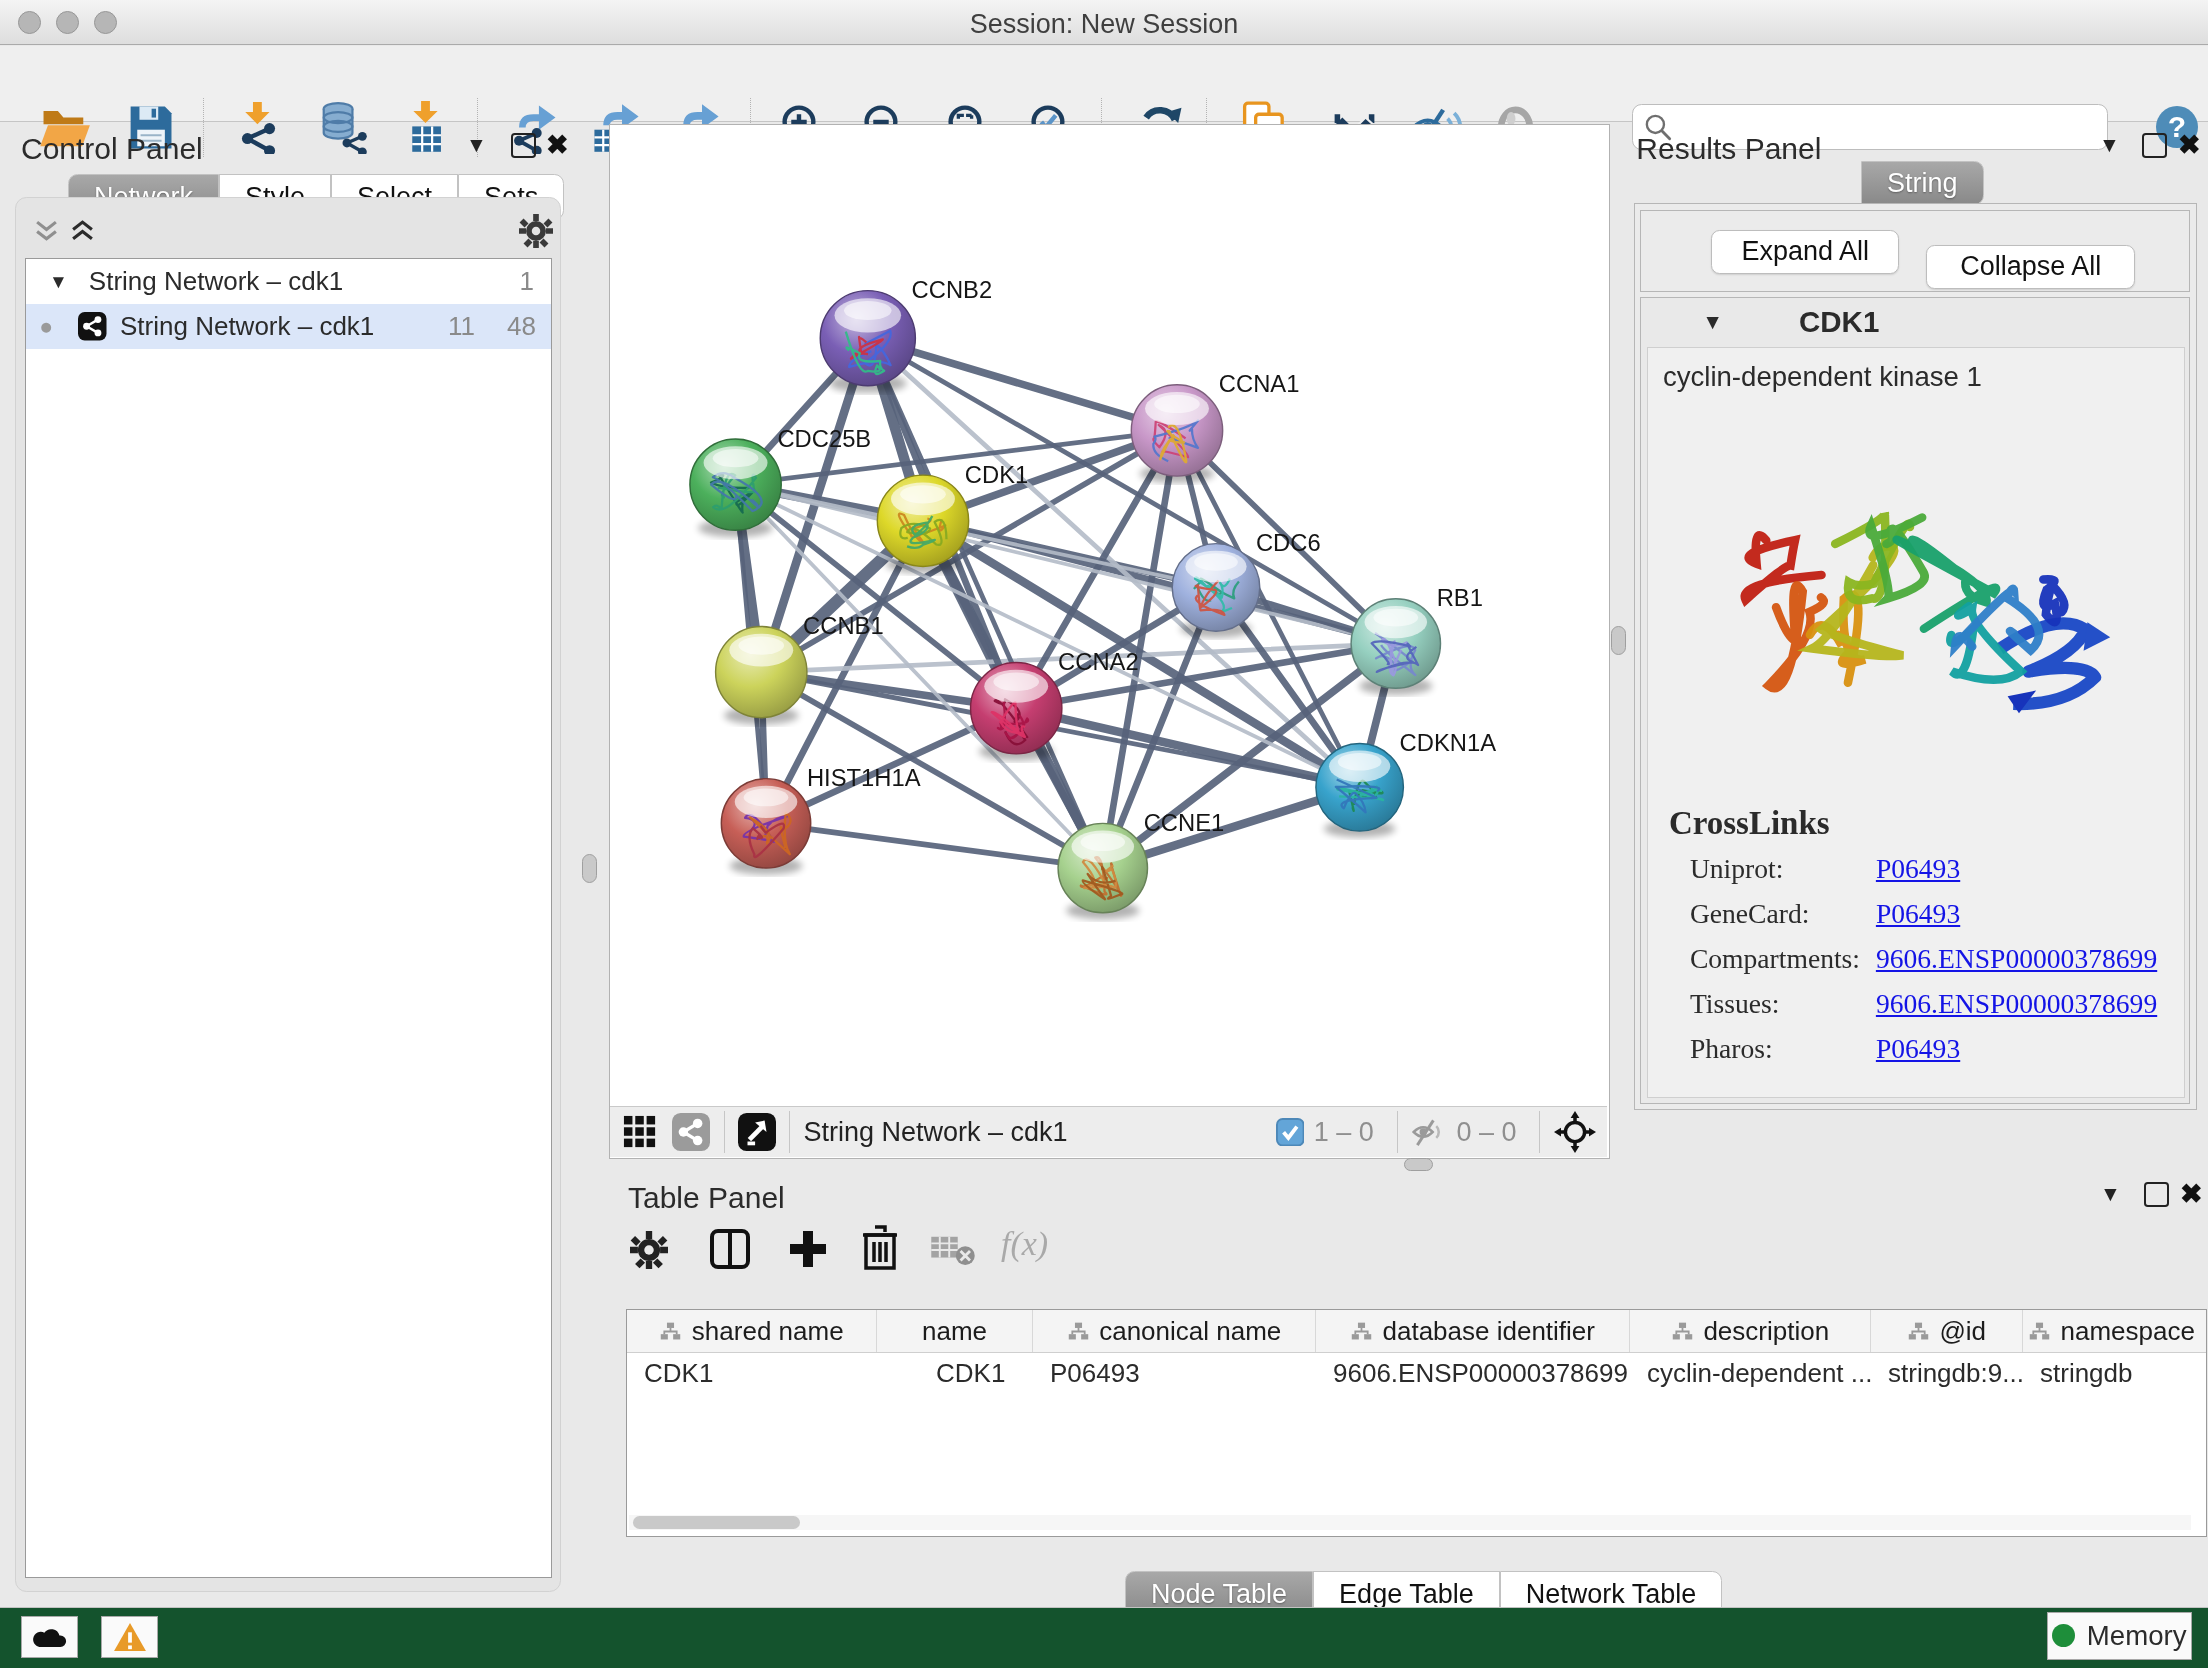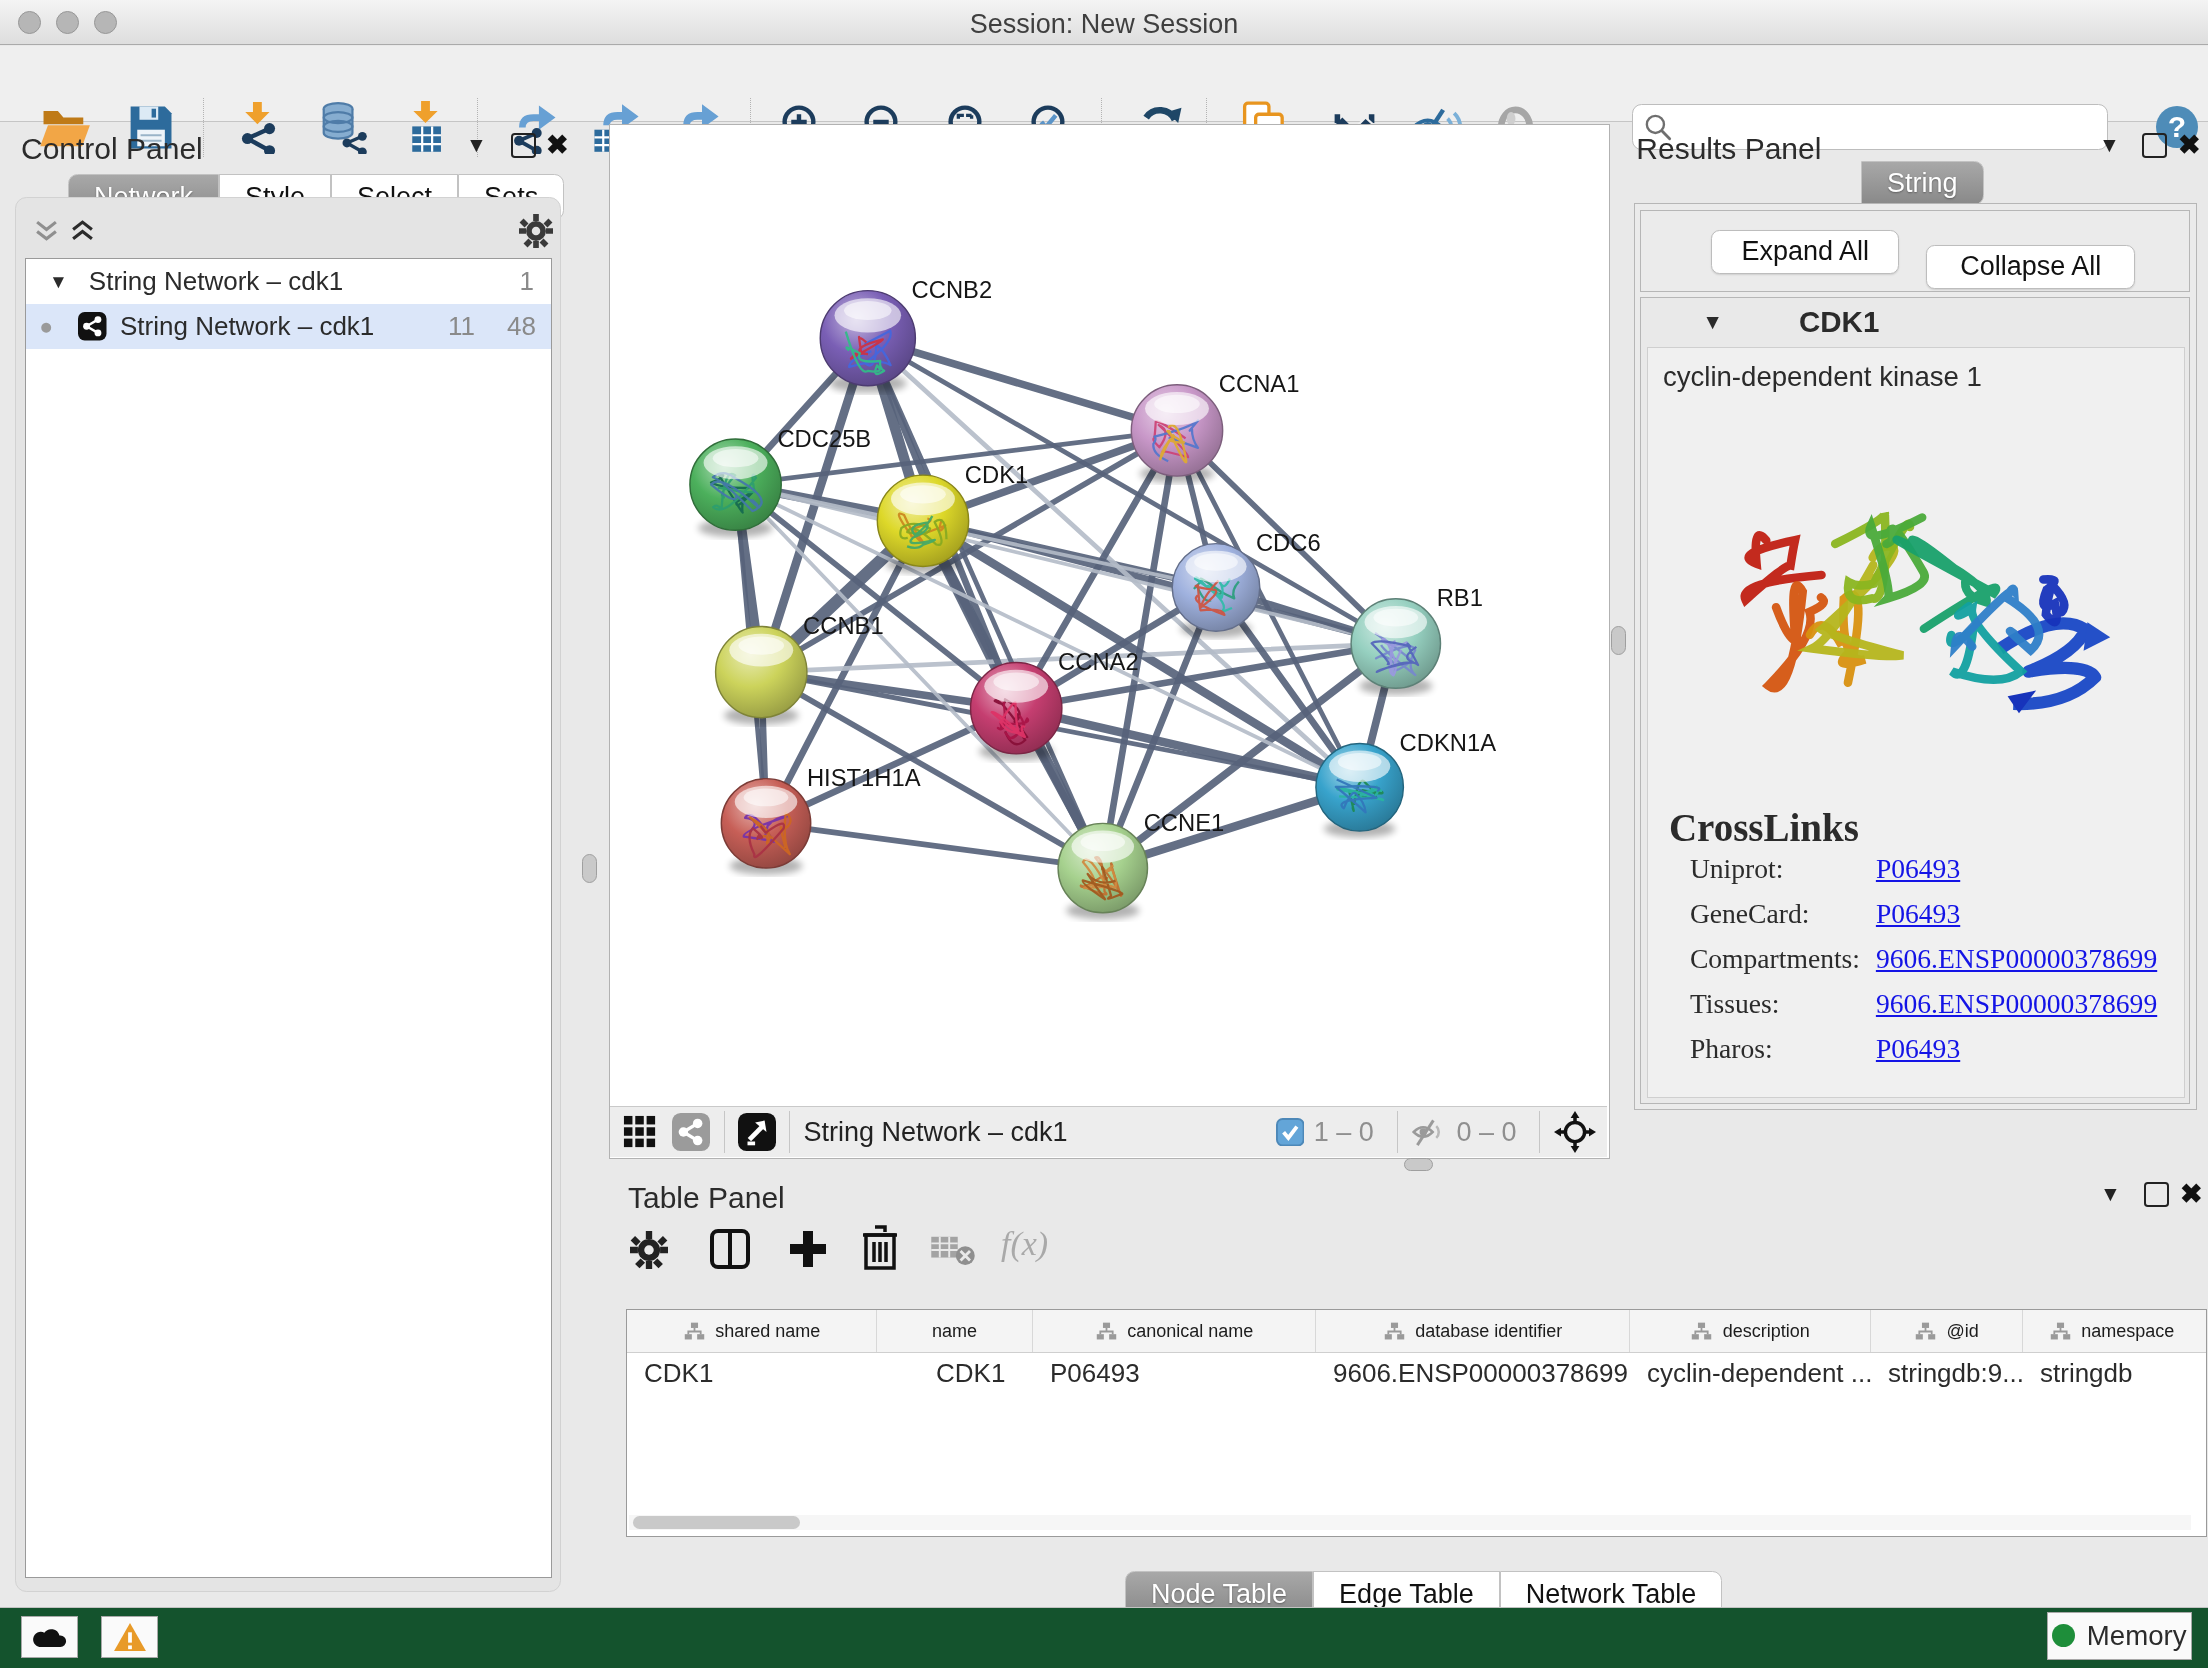--- a/index.html
+++ b/index.html
@@ -44,21 +44,21 @@
   .nbsep{width:0;height:42px;border-left:1.9px solid #c6c6c6;margin:0 13.3px;}
   .handle{background:#c9c9c9;border:1px solid #9f9f9f;border-radius:7.6px;}
   
   .rbox{border:1.9px solid #b6b6b6;background:#ebebeb;box-sizing:border-box;}
   .btn{background:#fff;border:1.9px solid #bdbdbd;border-radius:8.6px;font-size:27px;color:#111;
       display:inline-flex;align-items:center;justify-content:center;box-shadow:0 1px 1.9px rgba(0,0,0,.12);}
   .serif{font-family:"Liberation Serif",serif;}
   .xlink{color:#1414e6;text-decoration:underline;}
   
   .thead{display:flex;background:#f4f4f4;border-bottom:1.9px solid #cfcfcf;height:42px;align-items:center;}
-  .th{display:flex;align-items:center;justify-content:center;font-size:18px;color:#1c1c1c;
+  .th{display:flex;align-items:center;justify-content:center;font-size:26px;color:#1c1c1c;
       border-right:1px solid #d8d8d8;height:42px;box-sizing:border-box;overflow:hidden;white-space:nowrap;}
   .trow{display:flex;height:40px;align-items:center;font-size:26px;}
   .td{padding-left:17px;box-sizing:border-box;overflow:hidden;white-space:nowrap;}
   .scrollthumb{background:#c9c9c9;border-radius:7.6px;}
   
   .statusbar{left:0;top:1607px;width:2208px;height:61px;background:#14532d;border-top:1.9px solid #c2c2c2;}
   .sbtn{background:#fafafa;border:1.9px solid #a8a8a8;display:flex;align-items:center;justify-content:center;}
 </style>
 </head>
 <body>
@@ -550,21 +550,21 @@
             <path d="M111.51371742112482 195.95176426097095 Q121.19581618655693 201.83165109224666 99.5391803840878 211.15945459018906 Q107.6235425240055 236.49098751199975 56.09559327846365 288.82817887002443 Q80.11308299039781 308.179259116938 92.32278806584362 189.7067796930697 Q77.95241769547326 163.57123442558 84.64051783264746 241.20266446673224 Q76.82055898491083 240.44469121570344 64.28335048010973 206.27879615397507" fill="none" stroke="#d45510" stroke-width="9" stroke-linecap="round" opacity="0.95"></path>
             <path d="M99.89840534979425 235.32551091604404 Q113.29295267489712 210.68945124526215 133.51611796982166 246.72876023017298 Q121.7326817558299 221.6678034400495 143.26183127572017 252.05180549766268 Q118.64609053497944 273.72644541535817 157.9869684499314 261.32546804910305 Q132.14386145404663 267.2665688721483 135.59276406035664 197.51271084745693 Q163.83093278463647 173.399284921531 139.90637860082305 285.7987190779096" fill="none" stroke="#d8900f" stroke-width="9" stroke-linecap="round" opacity="0.95"></path>
             <path d="M165.98885459533608 154.1850727623898 Q173.4044924554184 139.7120789352293 185.03420781893004 142.59663826307568 Q205.17309670781893 147.08146336595632 112.1667524005487 229.64807859229379 Q123.30049725651578 237.28825348941314 197.7355109739369 256.9464325017588 Q181.83942043895746 260.0876362054625 102.23431069958848 249.6768851766559 Q122.76517489711935 239.9240559585489 166.52734910836762 161.9135106910592" fill="none" stroke="#b5b51c" stroke-width="9" stroke-linecap="round" opacity="0.95"></path>
             <path d="M205.21716392318245 121.79400589303981 Q205.11068244170096 104.08901618110565 167.17986968449932 181.48343490538548 Q150.29046639231825 185.8226838765789 140.7115912208505 179.89289992596161 Q135.68124142661182 205.28873325929496 165.39557613168725 197.0677970453032 Q182.34773662551441 201.79181967904805 178.76268861454048 107.08220033748425 Q180.41340877914953 113.10972091361593 126.49194101508917 139.56573943213445" fill="none" stroke="#8ab520" stroke-width="9" stroke-linecap="round" opacity="0.95"></path>
             <path d="M180.42283950617283 139.67651431896928 Q190.5102880658436 135.71483736423676 184.52100480109738 127.6294035507937 Q185.35639574759944 110.27986651375666 219.39017489711935 169.24874511457972 Q227.76363168724282 183.44961960017642 181.83136145404663 197.04092618453853 Q187.1256001371742 191.43418750141097 164.19024348422496 120.63557639029987 Q152.82501714677642 145.34468132857148 218.07175925925927 111.8845475837155" fill="none" stroke="#4aaa3a" stroke-width="9" stroke-linecap="round" opacity="0.95"></path>
             <path d="M207.40835048010973 135.88952172928552 Q209.10948216735252 130.7946143218781 264.2181069958848 175.51122097482738 Q259.01286008230454 194.18894731227596 285.73336762688615 201.08117982256397 Q289.67112482853224 178.84018188017714 192.7218792866941 135.7869411394364 Q178.88906035665295 129.4173423740043 293.45524691358025 191.4803567772965 Q309.7530864197531 170.36487323820185 219.9087791495199 228.90216747688498" fill="none" stroke="#18a06a" stroke-width="9" stroke-linecap="round" opacity="0.95"></path>
             <path d="M267.1613511659808 205.3690058618654 Q243.37740054869687 223.5235840511658 270.46870713305896 207.96609948326457 Q268.0499828532236 224.09084228161848 322.0868484224966 273.7829719112481 Q300.78643689986285 291.33466944211233 249.67206790123456 273.9208319935526 Q264.0578703703704 288.9488669729765 271.8663408779149 229.1204204709189 Q242.4321844993141 254.71121265198886 248.79312414266118 235.67803363964316" fill="none" stroke="#12a0a0" stroke-width="9" stroke-linecap="round" opacity="0.95"></path>
             <path d="M314.74356995884773 234.2045807125134 Q300.96836419753083 223.69506425160804 332.2851508916324 251.57748023240364 Q358.51714677640604 228.05047405956412 306.72222222222223 196.15978475915261 Q314.195987654321 182.331338257095 314.65723593964333 189.13715101429665 Q310.5332647462277 184.76035060277403 252.88031550068587 246.80587529413205 Q254.68947187928669 226.4486222077123 270.7741769547325 247.68447611717733" fill="none" stroke="#2e7ec8" stroke-width="9" stroke-linecap="round" opacity="0.95"></path>
             <path d="M364.8463648834019 211.43818592189578 Q373.61076817558296 201.83247604535256 354.6057098765432 182.91816706044173 Q350.1674382716049 195.23323907690263 348.2814643347051 213.67331109336354 Q364.46767832647464 234.3289180892483 357.8008401920439 202.45314648431005 Q338.8090706447188 212.68385636085327 349.213220164609 187.77619175179976 Q367.38914609053495 174.7424983361619 345.605024005487 177.0498543032401" fill="none" stroke="#1733bb" stroke-width="9" stroke-linecap="round" opacity="0.95"></path>
           </svg>
-        <div class="serif abs" style="left:21px;top:457px;font-size:39px;font-weight:bold">CrossLinks</div>
+        <div class="serif abs" style="left:21px;top:457px;font-size:33px;font-weight:bold">CrossLinks</div>
         <div class="serif abs" style="left:42px;top:498px;font-size:27.6px;line-height:45px">
           <div style="display:flex">
             <span style="width:186px">Uniprot:</span>
             <span class="xlink">P06493</span>
             </div>
           <div style="display:flex">
             <span style="width:186px">GeneCard:</span>
             <span class="xlink">P06493</span>
             </div>
           <div style="display:flex">

